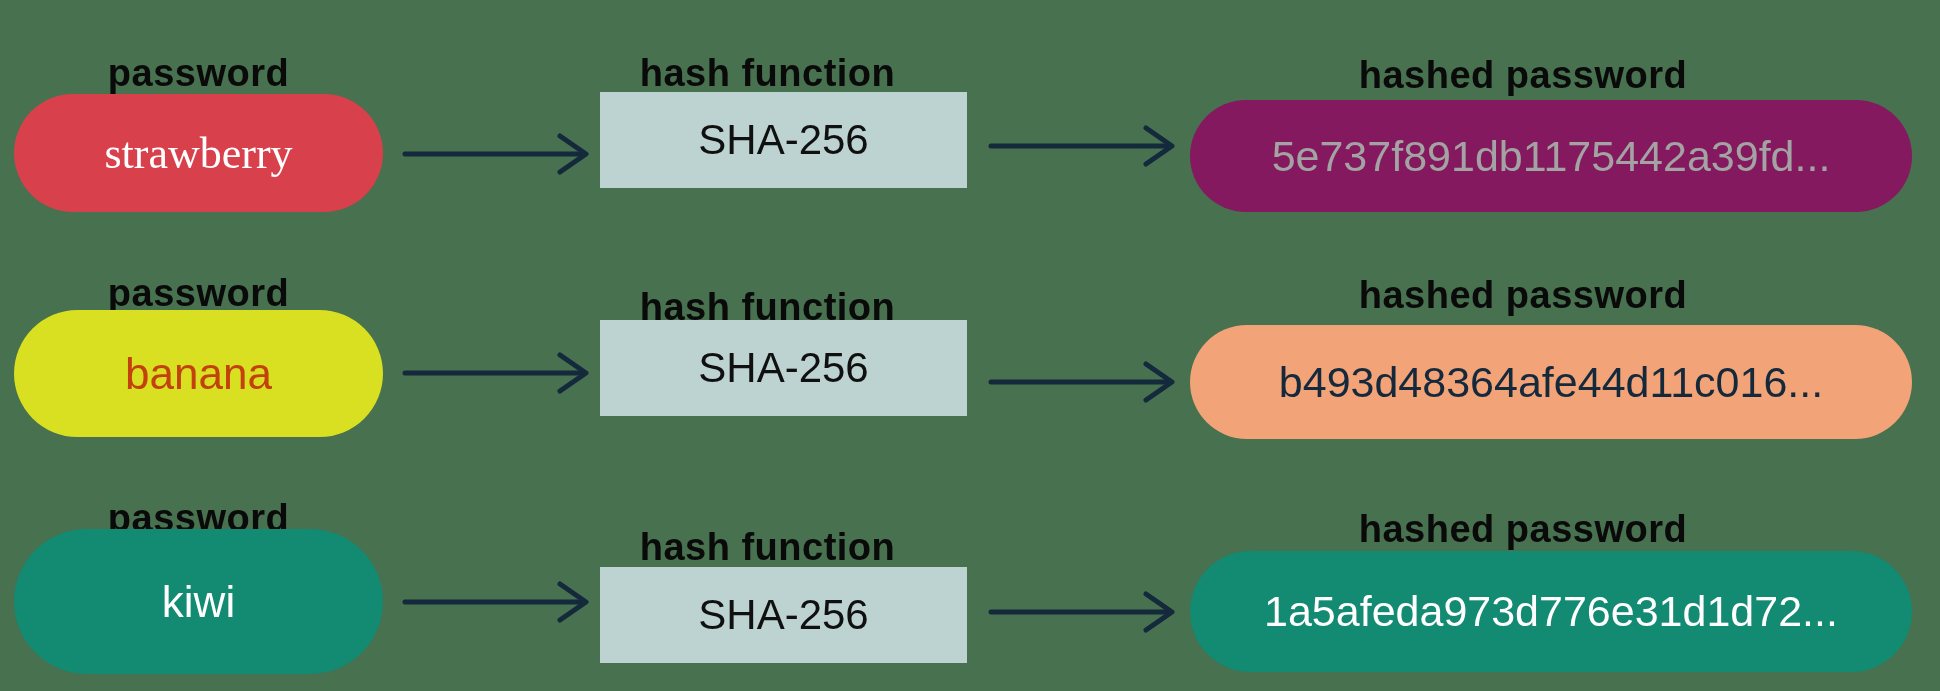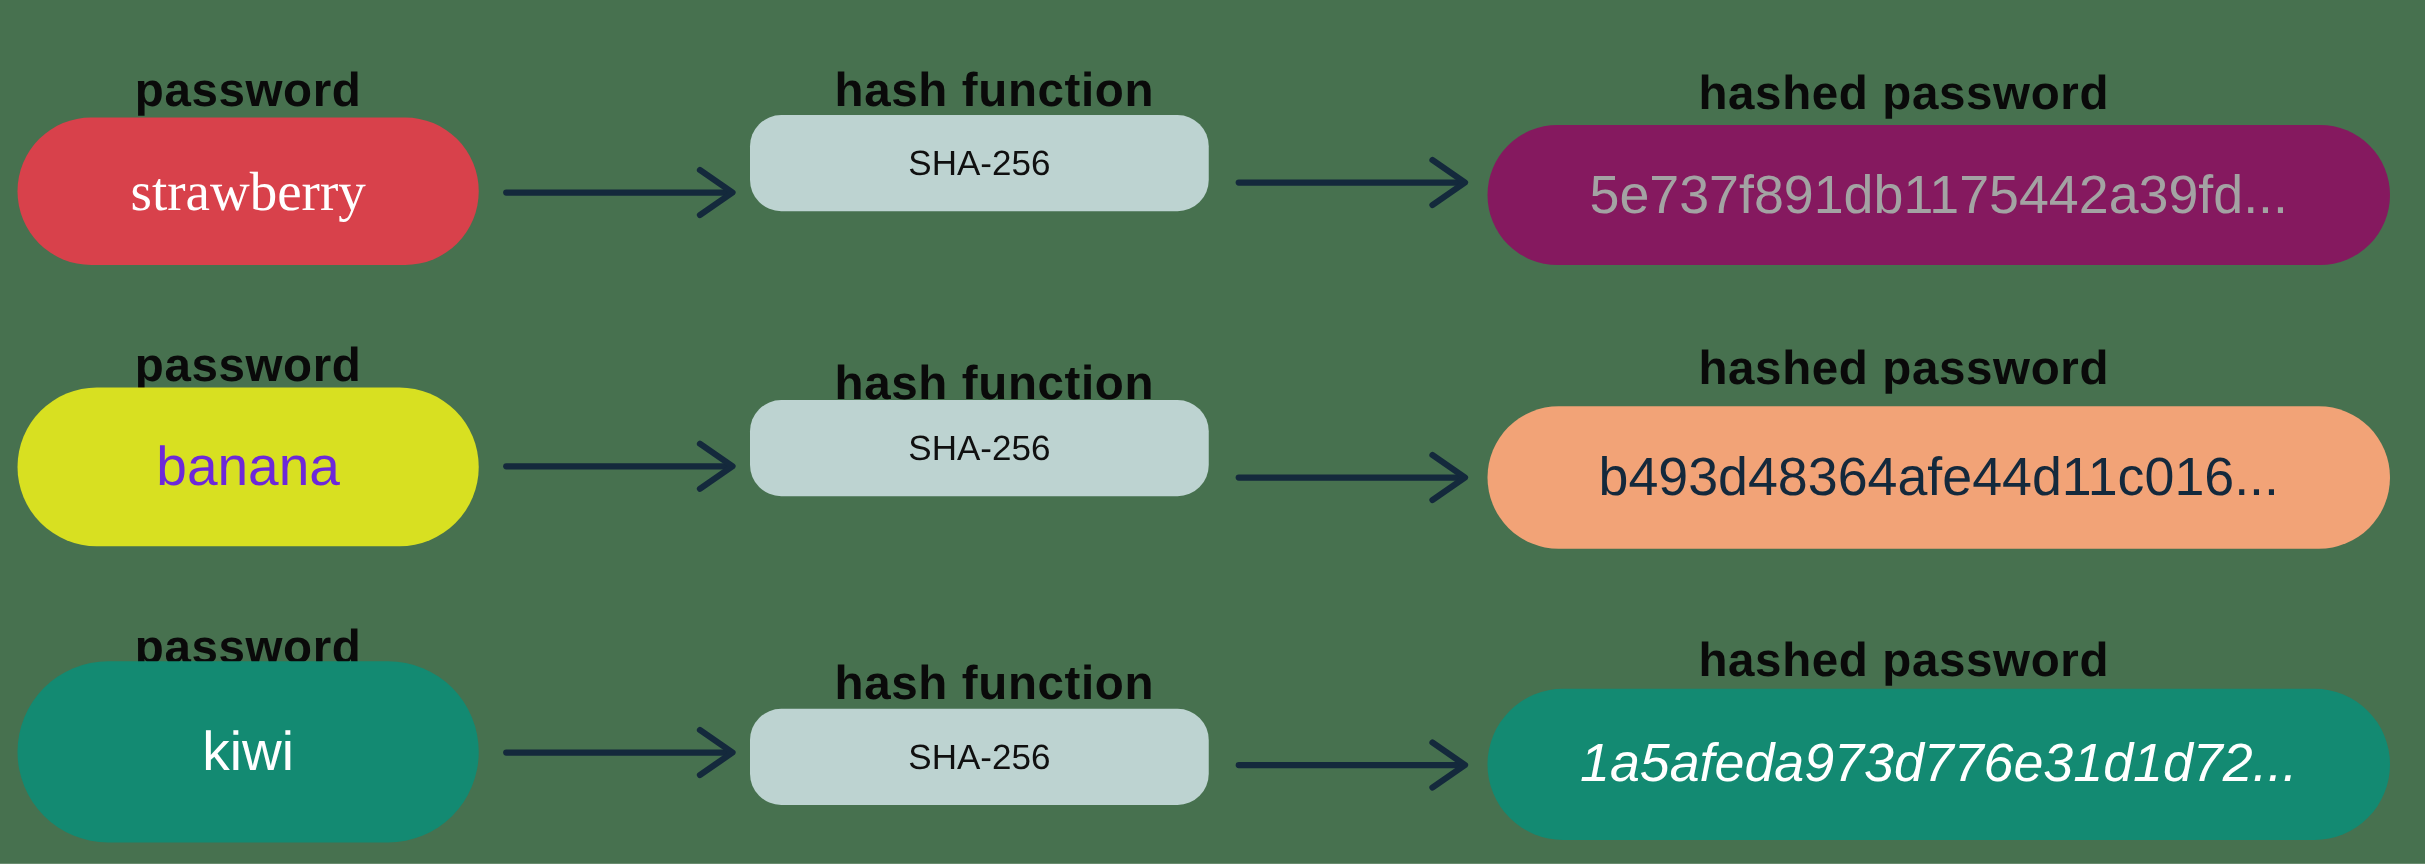--- a/index.html
+++ b/index.html
@@ -16,35 +16,35 @@
   .label {
     position: absolute;
     text-align: center;
     font-size: 38px;
     font-weight: 600;
     line-height: 1.0;
     letter-spacing: 0.5px;
     margin-top: 18px;
   }
   .col-password   { left: 14px;   width: 369px; }
-  .col-hashfn     { left: 612px;  width: 367px; }
+  .col-hashfn     { left: 584px;  width: 367px; }
   .col-hashed     { left: 1162px; width: 722px; }
 
   
   .pill, .hashbox {
     position: absolute;
     display: flex;
     align-items: center;
     justify-content: center;
     white-space: nowrap;
   }
   .pill { border-radius: 999px; }
 
   .pill-left   { left: 14px;   width: 369px; font-size: 44px; }
-  .hashbox     { left: 600px;  width: 367px; height: 77px; font-size: 28px; border-radius: 25px; }
+  .hashbox     { left: 600px;  width: 367px; height: 96px; font-size: 42px; }
   .pill-right  { left: 1190px; width: 722px; font-size: 43px; }
 
   
   .r1 .lbl-password { top: 36px; }
   .r1 .lbl-hashfn   { top: 36px; }
   .r1 .lbl-hashed   { top: 38px; }
   .r1 .pill-left    { top: 94px;  height: 118px; font-family: Liberation Serif, serif; }
   .r1 .hashbox      { top: 92px; }
   .r1 .pill-right   { top: 100px; height: 112px; }
   .r1 .arrow-a      { top: 132px; }
@@ -109,21 +109,21 @@
     </div>
 
     <div class="pill pill-right" style="background-color: rgb(133, 25, 95); color: #a3a3a3;">5e737f891db1175442a39fd...</div>
   </div>
 
   <div class="row r2">
     <div class="label col-password lbl-password" style="color: rgb(10, 10, 10);">password</div>
     <div class="label col-hashfn lbl-hashfn" style="color: rgb(10, 10, 10);">hash function</div>
     <div class="label col-hashed lbl-hashed" style="color: rgb(10, 10, 10);">hashed password</div>
 
-    <div class="pill pill-left" style="background-color: rgb(216, 224, 33); color: #6d28d9;">banana</div>
+    <div class="pill pill-left" style="background-color: rgb(216, 224, 33); color: #c2410c;">banana</div>
 
     <div class="arrow arrow-a" style="color: rgb(20, 41, 60);">
       <svg viewBox="0 0 190 44" fill="none" stroke="currentColor" stroke-width="5" stroke-linecap="round" stroke-linejoin="round">
         <line x1="3" y1="22" x2="180" y2="22"></line>
         <path d="M158 4 L184 22 L158 40"></path>
       </svg>
     </div>
 
     <div class="hashbox" style="background-color: rgb(189, 211, 209); color: rgb(16, 16, 16);">SHA-256</div>
 
@@ -153,16 +153,16 @@
 
     <div class="hashbox" style="background-color: rgb(189, 211, 209); color: rgb(16, 16, 16);">SHA-256</div>
 
     <div class="arrow arrow-b" style="color: rgb(20, 41, 60);">
       <svg viewBox="0 0 190 44" fill="none" stroke="currentColor" stroke-width="5" stroke-linecap="round" stroke-linejoin="round">
         <line x1="3" y1="22" x2="180" y2="22"></line>
         <path d="M158 4 L184 22 L158 40"></path>
       </svg>
     </div>
 
-    <div class="pill pill-right" style="background-color: rgb(19, 138, 114); color: rgb(255, 255, 255); font-style: italic;">1a5afeda973d776e31d1d72...</div>
+    <div class="pill pill-right" style="background-color: rgb(19, 138, 114); color: rgb(255, 255, 255);">1a5afeda973d776e31d1d72...</div>
   </div>
 
 </div>
 
 </body></html>

